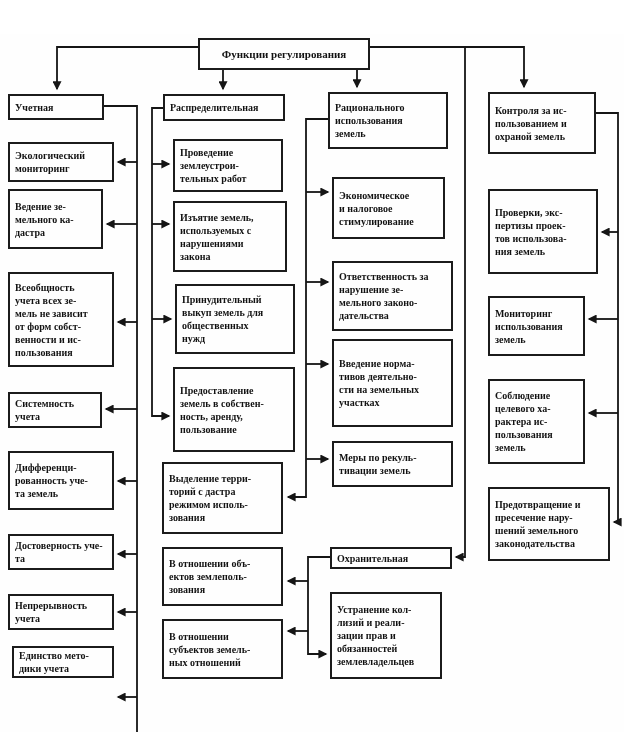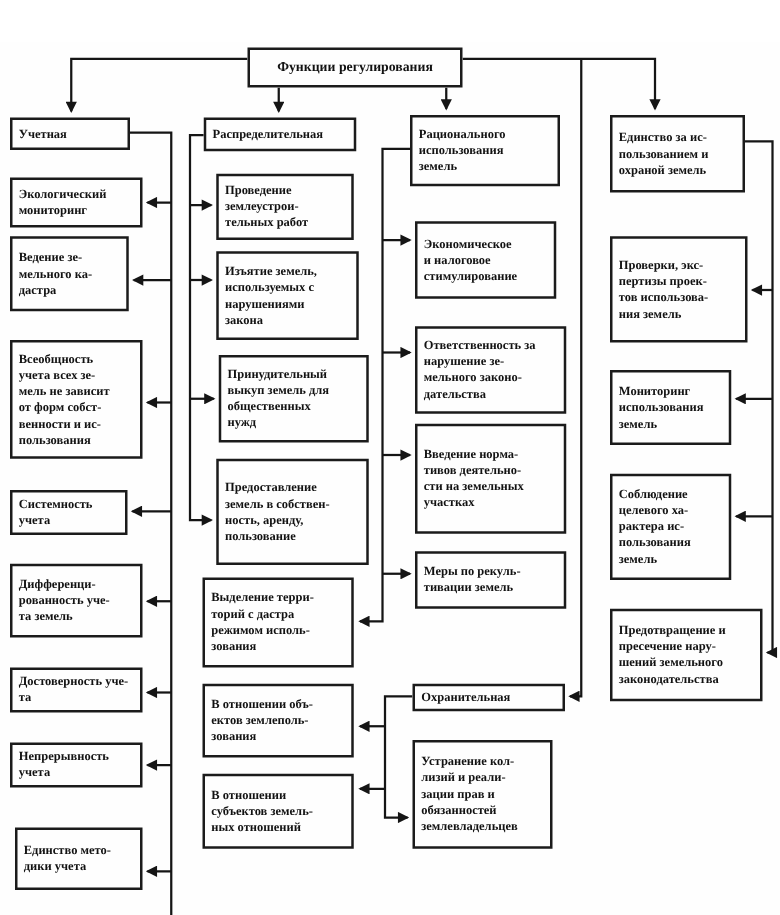--- a/index.html
+++ b/index.html
@@ -112,21 +112,21 @@
 та земель</span>
   </div>
   <div class="node" style="left:8px;top:500px;width:106px;height:36px">
     <span class="lbl">Достоверность уче-
 та</span>
   </div>
   <div class="node" style="left:8px;top:560px;width:106px;height:36px">
     <span class="lbl">Непрерывность
 учета</span>
   </div>
-  <div class="node" style="left:12px;top:628px;width:102px;height:50px">
+  <div class="node" style="left:12px;top:612px;width:102px;height:32px">
     <span class="lbl">Единство мето-
 дики учета</span>
   </div>
 
   <div class="node" style="left:163px;top:60px;width:122px;height:27px">
     <span class="lbl">Распределительная</span>
   </div>
   <div class="node" style="left:173px;top:105px;width:110px;height:53px">
     <span class="lbl">Проведение
 землеустрои-
@@ -198,21 +198,21 @@
   </div>
   <div class="node" style="left:330px;top:558px;width:112px;height:87px">
     <span class="lbl">Устранение кол-
 лизий и реали-
 зации прав и
 обязанностей
 землевладельцев</span>
   </div>
 
   <div class="node" style="left:488px;top:58px;width:108px;height:62px">
-    <span class="lbl">Единство за ис-
+    <span class="lbl">Контроля за ис-
 пользованием и
 охраной земель</span>
   </div>
   <div class="node" style="left:488px;top:155px;width:110px;height:85px">
     <span class="lbl">Проверки, экс-
 пертизы проек-
 тов использова-
 ния земель</span>
   </div>
   <div class="node" style="left:488px;top:262px;width:97px;height:60px">

